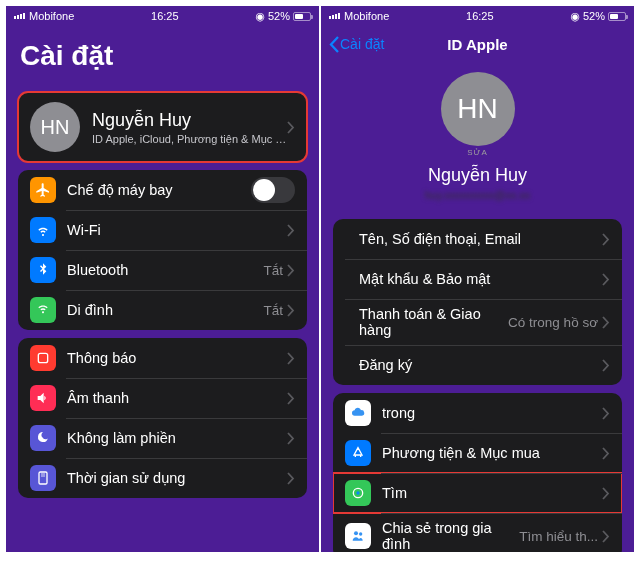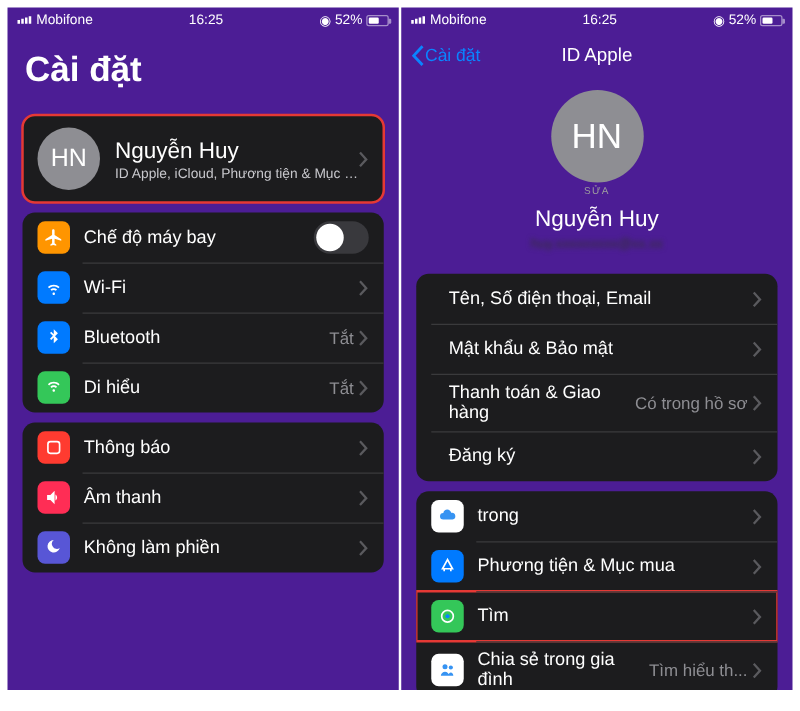--- a/index.html
+++ b/index.html
@@ -13,21 +13,21 @@
 .signal span{width:2px;background:#fff;border-radius:0}
 .signal span:nth-child(1){height:3px}
 .signal span:nth-child(2){height:4px}
 .signal span:nth-child(3){height:5px}
 .signal span:nth-child(4){height:6px}
 .batt{width:18px;height:9px;border:1px solid rgba(255,255,255,.5);border-radius:2px;position:relative}
 .batt::after{content:'';position:absolute;right:-3px;top:2px;width:2px;height:4px;background:rgba(255,255,255,.5);border-radius:0 1px 1px 0}
 .batt-fill{position:absolute;left:1px;top:1px;bottom:1px;width:50%;background:#fff;border-radius:1px}
 .navbar{display:flex;align-items:center;height:36px;position:relative;padding:0 8px}
 .back{display:flex;align-items:center;color:#0a84ff;font-size:14px}
-.nav-title{position:absolute;left:0;right:0;text-align:center;color:#fff;font-size:15px;font-weight:400;pointer-events:none}
+.nav-title{position:absolute;left:0;right:0;text-align:center;color:#fff;font-size:15px;font-weight:700;pointer-events:none}
 .big-title{color:#fff;font-size:28px;font-weight:700;padding:14px 14px 12px}
 .group{background:#1c1c1e;border-radius:10px;margin:8px 12px;overflow:hidden}
 .row{display:flex;align-items:center;min-height:40px;padding:7px 12px;position:relative}
 .row + .row::before{content:'';position:absolute;left:48px;right:0;top:0;height:.5px;background:#3a3a3c}
 .row.noicon + .row.noicon::before{left:12px}
 .row.noicon{padding-left:26px}
 .row .label{color:#fff;font-size:14.5px;flex:1}
 .row .value{color:#8e8e93;font-size:13.5px;margin-right:4px}
 .chev{color:#5a5a5e}
 .icon{width:26px;height:26px;border-radius:6px;display:flex;align-items:center;justify-content:center;margin-right:11px;flex-shrink:0}
@@ -130,21 +130,21 @@
       <svg class="chev" width="8" height="13" viewBox="0 0 8 13">
             <path d="M1 1l5 5.5L1 12" stroke="currentColor" stroke-width="1.8" fill="none"></path>
           </svg>
     </div>
     <div class="row">
       <div class="icon i-cell">
             <svg viewBox="0 0 24 24" fill="#fff">
               <path d="M5 8c3.9-3.9 10.1-3.9 14 0l-1.5 1.5c-3-3-8-3-11 0L5 8zm3 3c2.2-2.2 5.8-2.2 8 0l-1.5 1.5c-1.4-1.4-3.6-1.4-5 0L8 11zm4 3c.83 0 1.5.67 1.5 1.5S12.83 17 12 17s-1.5-.67-1.5-1.5.67-1.5 1.5-1.5z"></path>
             </svg>
           </div>
-      <span class="label">Di hiểu</span>
+      <span class="label">Di đình</span>
       <span class="value">Tắt</span>
       <svg class="chev" width="8" height="13" viewBox="0 0 8 13">
             <path d="M1 1l5 5.5L1 12" stroke="currentColor" stroke-width="1.8" fill="none"></path>
           </svg>
     </div>
   </div>
 
   <div class="group">
     <div class="row">
       <div class="icon i-noti">
@@ -168,20 +168,32 @@
             <path d="M1 1l5 5.5L1 12" stroke="currentColor" stroke-width="1.8" fill="none"></path>
           </svg>
     </div>
     <div class="row">
       <div class="icon i-dnd">
             <svg viewBox="0 0 24 24" fill="#fff">
               <path d="M12 3a7.5 7.5 0 107.2 9.6A6 6 0 0112 3z"></path>
             </svg>
           </div>
       <span class="label">Không làm phiền</span>
+      <svg class="chev" width="8" height="13" viewBox="0 0 8 13">
+            <path d="M1 1l5 5.5L1 12" stroke="currentColor" stroke-width="1.8" fill="none"></path>
+          </svg>
+    </div>
+    <div class="row">
+      <div class="icon i-screen">
+            <svg viewBox="0 0 24 24" fill="none" stroke="#fff" stroke-width="2">
+              <rect x="6" y="3" width="12" height="18" rx="2"></rect>
+              <path d="M9 6h6M9 9h6" stroke-width="1.2"></path>
+            </svg>
+          </div>
+      <span class="label">Thời gian sử dụng</span>
       <svg class="chev" width="8" height="13" viewBox="0 0 8 13">
             <path d="M1 1l5 5.5L1 12" stroke="currentColor" stroke-width="1.8" fill="none"></path>
           </svg>
     </div>
   </div>
 </div>
 
 <div class="screen">
   <div class="statusbar">
     <div class="sb-left">

